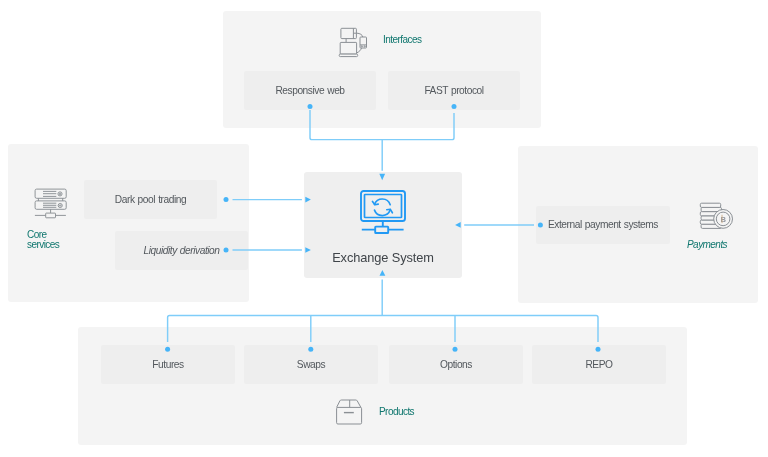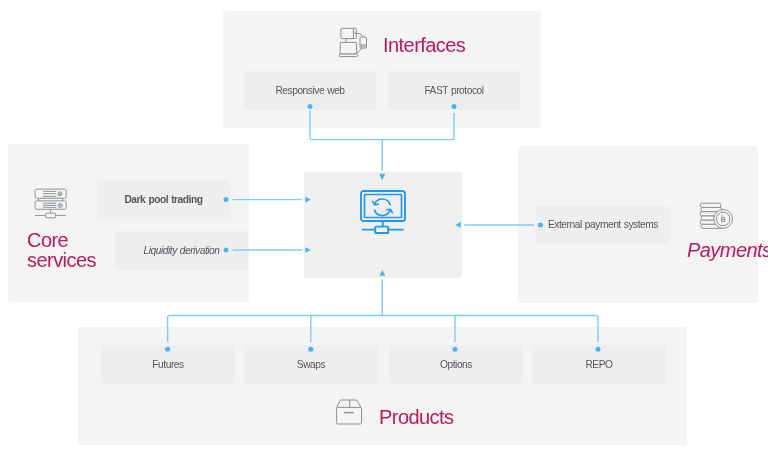--- a/index.html
+++ b/index.html
@@ -3,21 +3,21 @@
 <meta charset="utf-8">
 <style>
   html,body{margin:0;padding:0;background:#ffffff;}
   body{width:768px;height:457px;position:relative;overflow:hidden;
        font-family:"Liberation Sans",sans-serif;}
   .stage{position:absolute;left:0;top:0;width:768px;height:457px;}
   .panel{position:absolute;background:#f4f4f4;border-radius:3px;}
   .chip{position:absolute;background:#eeeeee;border-radius:2px;
         display:flex;align-items:center;justify-content:center;}
   .chip .lbl{font-size:10.2px;color:#53585d;letter-spacing:-0.45px;word-spacing:0.7px;line-height:10px;position:relative;top:0px;}
-  .glabel{position:absolute;font-size:20px;letter-spacing:-0.55px;color:#be185d;white-space:pre-line;line-height:1.07;}
+  .glabel{position:absolute;font-size:10px;letter-spacing:-0.55px;color:#0f766e;white-space:pre-line;line-height:1.07;}
   .center{position:absolute;background:#efefef;border-radius:3px;}
   .center .title{position:absolute;left:0;right:0;text-align:center;font-size:12.8px;letter-spacing:-0.1px;color:#3f4449;}
   .gicon{position:absolute;}
   svg.conn{position:absolute;left:0;top:0;width:768px;height:457px;overflow:visible;}
 </style>
 </head>
 <body>
 
 <div class="stage">
 
@@ -71,21 +71,21 @@
       <circle cx="26.2" cy="17.5" r="2.05"></circle>
       <ellipse cx="26.2" cy="17.5" rx="0.9" ry="0.5"></ellipse>
       <line x1="16.6" y1="21.3" x2="16.6" y2="25.2"></line>
       <line x1="0.9" y1="27.4" x2="31.9" y2="27.4"></line>
       <rect x="11.7" y="25.1" width="9.8" height="4.7" rx="0.5" fill="#f4f4f4"></rect>
     </svg>
   </div>
   <div class="glabel" style="left:27px;top:229.5px;width:47px;line-height:1.04;">Core
 services</div>
 
-  <div class="chip" style="left:97px;top:180px;width:133px;height:39px;font-weight:bold;">
+  <div class="chip" style="left:84px;top:180px;width:133px;height:39px;">
     <span class="lbl">Dark pool trading</span>
   </div>
   <div class="chip" style="left:115px;top:231px;width:133px;height:39px;font-style:italic;">
     <span class="lbl">Liquidity derivation</span>
   </div>
 
   <div class="panel" style="left:518px;top:146px;width:240px;height:157px;"></div>
 
   <div class="gicon" style="left:699px;top:202px;width:36px;height:29px;">
     <svg width="36" height="29" viewBox="0 0 36 29" fill="none" stroke="#8a8f94" stroke-width="1">
@@ -147,20 +147,21 @@
         <line x1="1.8" y1="39.6" x2="43.6" y2="39.6" stroke-linecap="butt"></line>
         <rect x="15.2" y="36.6" width="13" height="6.4" rx="0.6" fill="#efefef"></rect>
         <g stroke-width="1.65" fill="none" stroke-linejoin="round">
           <path d="M14.5 14.46 A8.3 8.3 0 0 1 30.19 14.74"></path>
           <path d="M12.5 11.4 L14.9 14.7 L18.2 14.1"></path>
           <path d="M30.19 19.86 A8.3 8.3 0 0 1 14.5 20.14"></path>
           <path d="M32.4 22.8 L30.2 19.2 L26.8 19.7"></path>
         </g>
       </svg>
     </div>
+    <div class="title" style="top:77.5px;">Exchange System</div>
   </div>
 
   <svg class="conn">
     <g stroke="#7fcdf9" stroke-width="1.45" fill="none" stroke-linecap="butt">
       <path d="M310 110 L310 137.7 Q310 139.6 312 139.6 L452 139.6 Q454 139.6 454 137.7 L454 113"></path>
       <path d="M382.2 139.6 L382.2 170.8"></path>
       <path d="M232.5 199.6 L301.9 199.6"></path>
       <path d="M232.5 250 L301.9 250"></path>
       <path d="M464.2 224.9 L534 224.9"></path>
       <path d="M382.2 279.6 L382.2 315.4"></path>

